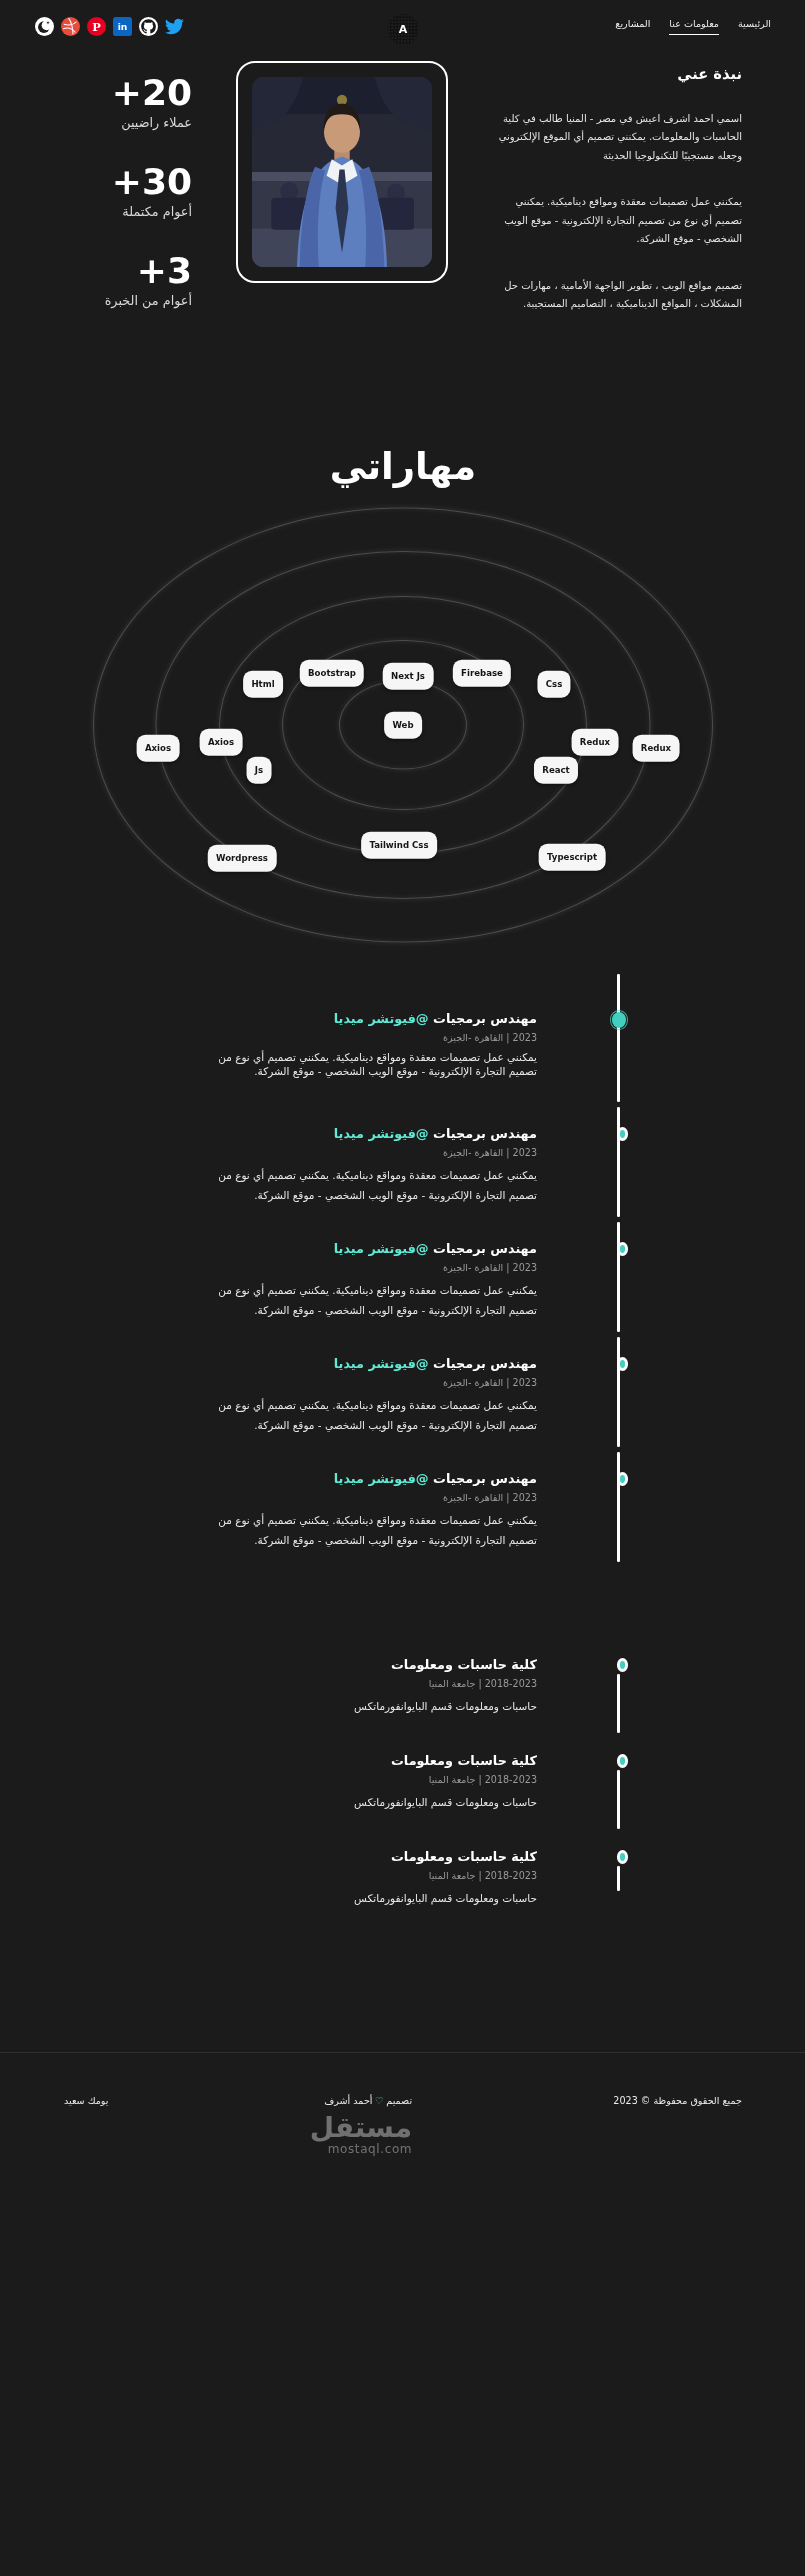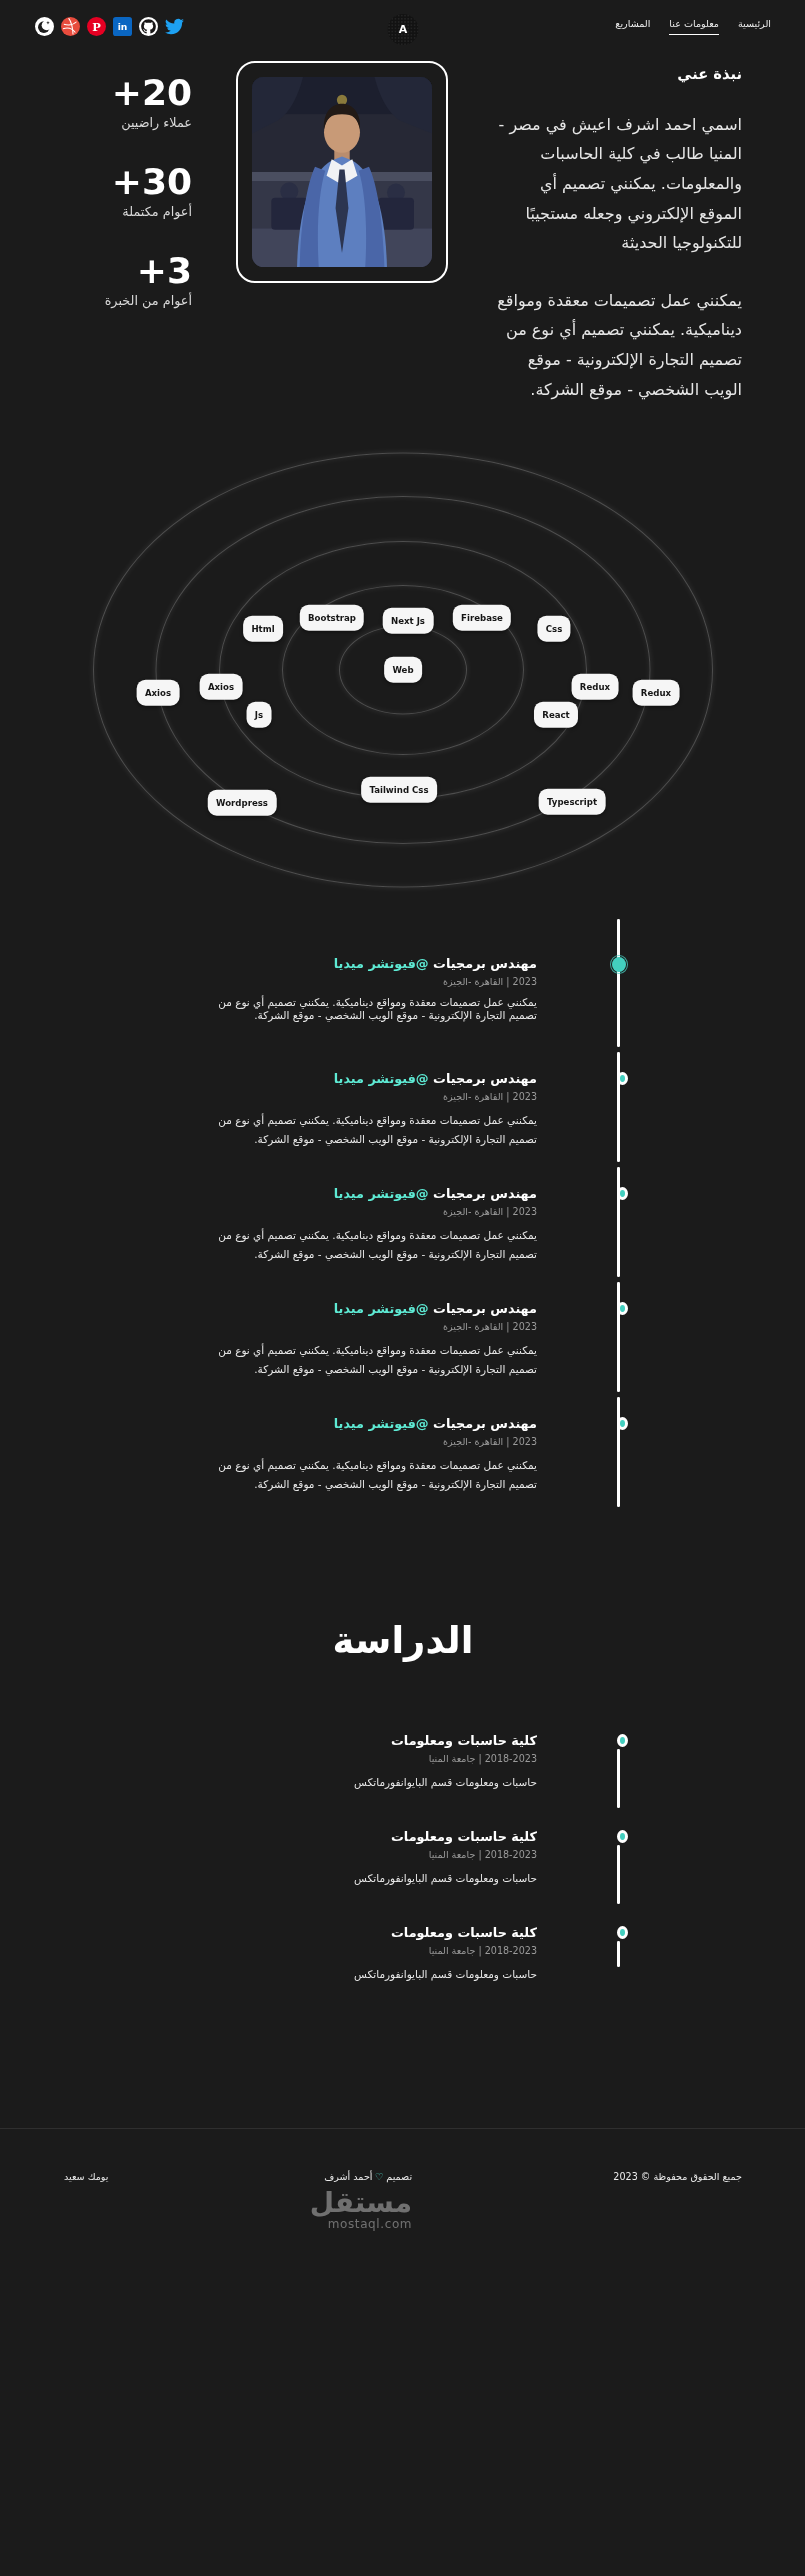--- a/index.html
+++ b/index.html
@@ -16,21 +16,21 @@
             display:flex; align-items:center; justify-content:center; font-size:11px; font-weight:bold; color:#fff; }
   .nav { direction:rtl; display:flex; gap:19px; align-items:center; }
   .nav a { color:#ededed; text-decoration:none; font-size:9.6px; padding-bottom:5.1px; }
   .nav a.active { border-bottom:1.3px solid #fff; }
 
   
   .hero-headline { margin-top:59px; text-align:center; font-size:41px; font-weight:800; word-spacing:16.6px; letter-spacing:0; }
   .hero-row { display:flex; justify-content:space-between; align-items:flex-start; padding:0 64px; margin-top:25.5px; }
   .about-col { width:250px; text-align:right; }
   .about-title { font-size:14.7px; font-weight:800; margin-bottom:28px; margin-top:3.8px; }
-  .about-col p { font-size:16px; line-height:1.85; color:#e6e6e6; margin-bottom:28px; }
+  .about-col p { font-size:10px; line-height:1.85; color:#e6e6e6; margin-bottom:28px; }
   .photo-card { width:212px; height:222px; border:2.6px solid #fff; border-radius:19px; padding:14px; flex:none; }
   .photo-inner { width:100%; height:100%; border-radius:11.5px; overflow:hidden; background:#23242e; }
   .stats-col { width:128px; text-align:right; margin-top:11.5px; }
   .stat { margin-bottom:32px; }
   .stat-value { font-size:36px; font-weight:800; line-height:1.1; }
   .stat-label { font-size:12.8px; color:#d9d9d9; margin-top:2.6px; }
 
   
   .section-heading { text-align:center; font-size:37px; font-weight:800; }
   .skills-heading { margin-top:103px; }
@@ -139,20 +139,21 @@
       <a href="#">المشاريع</a>
     </nav>
   </div>
 
 
   <div class="hero-row">
     <div class="about-col">
       <div class="about-title">نبذة عني</div>
       <p>اسمي احمد اشرف اعيش في مصر - المنيا طالب في كلية الحاسبات والمعلومات. يمكنني تصميم أي الموقع الإلكتروني وجعله مستجيبًا للتكنولوجيا الحديثة</p>
       <p>يمكنني عمل تصميمات معقدة ومواقع ديناميكية. يمكنني تصميم أي نوع من تصميم التجارة الإلكترونية - موقع الويب الشخصي - موقع الشركة.</p>
+      <p>تصميم مواقع الويب ، تطوير الواجهة الأمامية ، مهارات حل المشكلات ، المواقع الديناميكية ، التصاميم المستجيبة.</p>
     </div>
 
     <div class="photo-card">
       <div class="photo-inner">
         <svg width="100%" height="100%" viewBox="0 0 280 300" preserveAspectRatio="xMidYMid slice">
           <rect width="280" height="300" fill="#262835"></rect>
           <rect y="0" width="280" height="60" fill="#1c1f2e"></rect>
           <path d="M0 0h80c-10 40-25 60-40 70L0 90z" fill="#232738"></path>
           <path d="M280 0h-90c10 40 25 60 40 70l50 20z" fill="#232738"></path>
           <rect y="150" width="280" height="14" fill="#4a4e60"></rect>
@@ -185,20 +186,21 @@
         <div class="stat-value">30+</div>
         <div class="stat-label">أعوام مكتملة</div>
       </div>
       <div class="stat">
         <div class="stat-value">3+</div>
         <div class="stat-label">أعوام من الخبرة</div>
       </div>
     </div>
   </div>
 
+  <h2 class="section-heading skills-heading">مهاراتي</h2>
 
   <div class="orbit">
     <div class="ring r5"></div>
     <div class="ring r4"></div>
     <div class="ring r3"></div>
     <div class="ring r2"></div>
     <div class="ring r1"></div>
 
     <div class="skill-tag" style="left:198px;top:181px">Html</div>
     <div class="skill-tag" style="left:267px;top:170px">Bootstrap</div>
@@ -249,21 +251,20 @@
     </div>
     <div class="t-entry">
       <span class="t-line"></span>
       <span class="t-dot"></span>
       <div class="t-title"><span>مهندس برمجيات</span> <span class="accent">@فيوتشر ميديا</span></div>
       <div class="t-meta">2023 | القاهرة -الجيزة</div>
       <div class="t-body">يمكنني عمل تصميمات معقدة ومواقع ديناميكية. يمكنني تصميم أي نوع من تصميم التجارة الإلكترونية - موقع الويب الشخصي - موقع الشركة.</div>
     </div>
   </div>
 
-  <h2 class="section-heading edu-heading">الدراسة</h2>
 
   <div class="timeline edu">
     <div class="t-entry">
       <span class="t-line"></span>
       <span class="t-dot"></span>
       <div class="t-title">كلية حاسبات ومعلومات</div>
       <div class="t-meta">2018-2023 | جامعة المنيا</div>
       <div class="t-body">حاسبات ومعلومات قسم البايوانفورماتكس</div>
     </div>
     <div class="t-entry">

